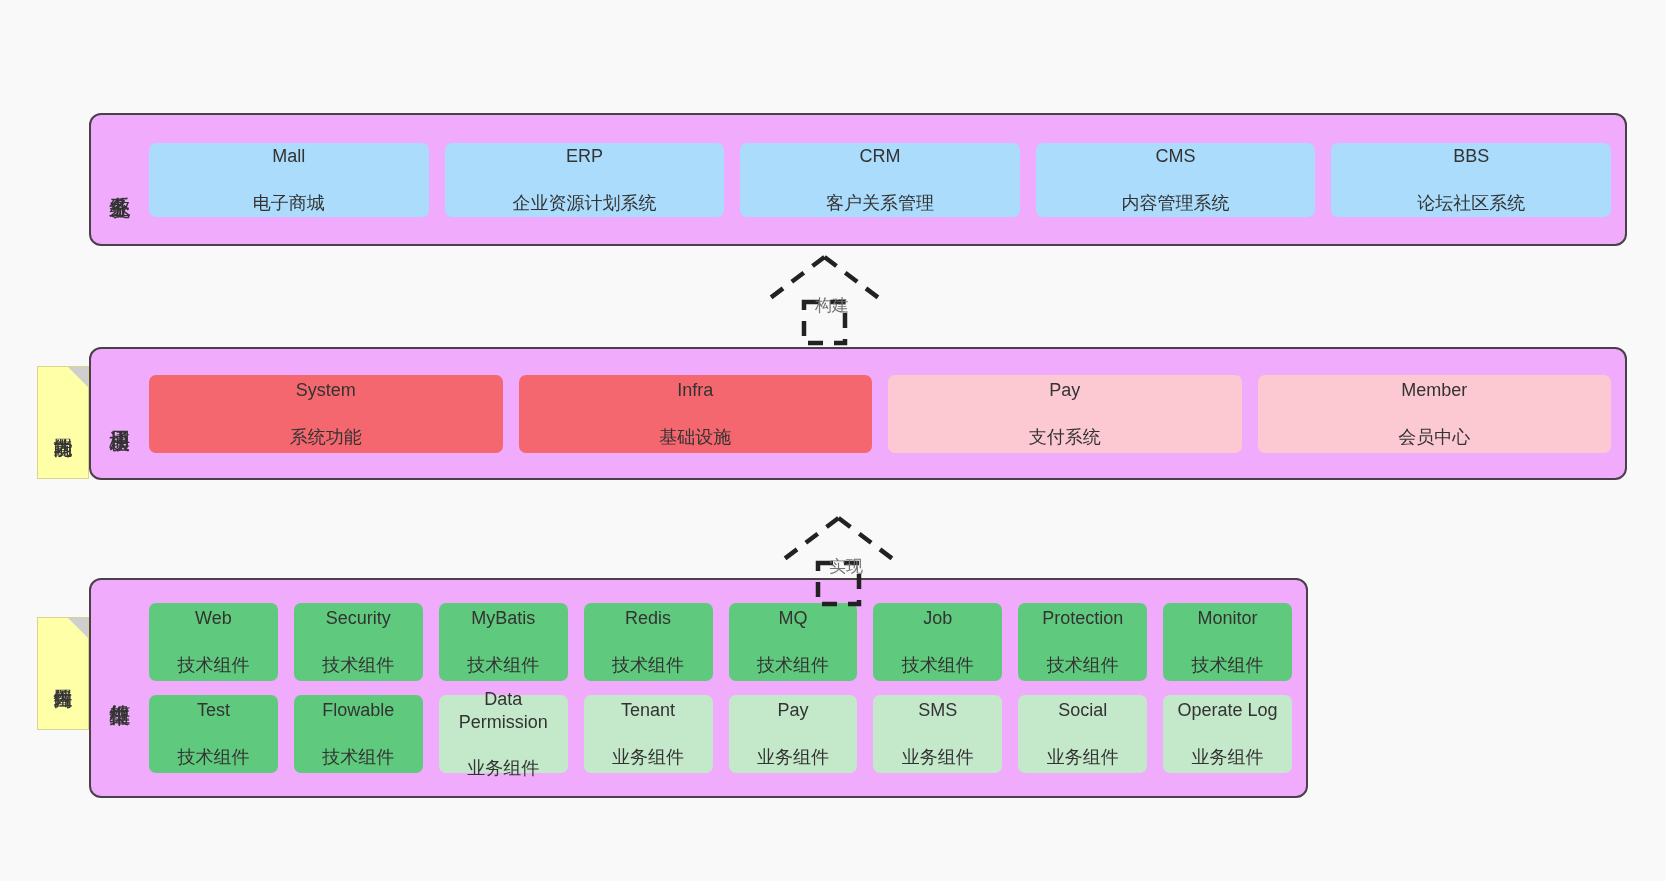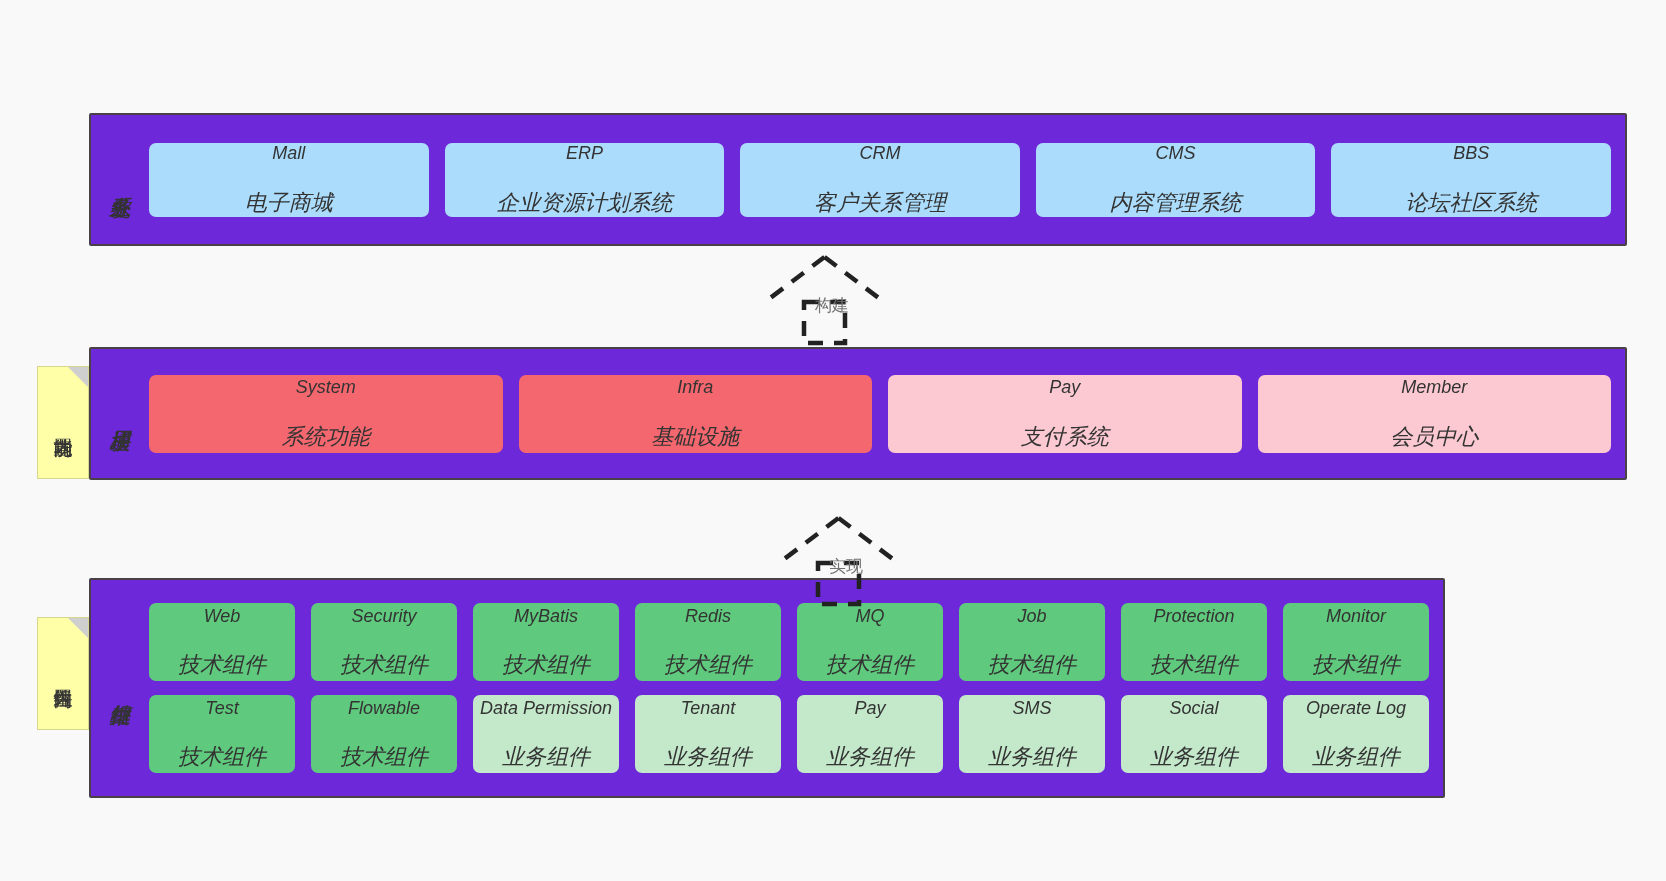--- a/index.html
+++ b/index.html
@@ -14,26 +14,25 @@
     font-family: "Liberation Sans", "DejaVu Sans", sans-serif;
     overflow: hidden;
     position: relative;
     color: #333333;
   }
 
   
   .layer {
     position: absolute;
     box-sizing: border-box;
-    background: #6d28d9;
+    background: #f0abfc;
     border: 2.5px solid #4a4048;
-    border-radius: 2px;
+    border-radius: 12px;
     display: flex;
     align-items: stretch;
-    font-style: italic;
   }
   .layer-title {
     flex: 0 0 auto;
     width: 38px;
     display: flex;
     align-items: center;
     justify-content: center;
     font-size: 21px;
     line-height: 1.12;
     letter-spacing: 0px;
@@ -69,39 +68,39 @@
     text-align: center;
     color: #333333;
     padding: 6px 4px;
     line-height: 1.26;
   }
   .card .t-en {
     font-size: 18px;
     white-space: normal;
   }
   .card .t-cn {
-    font-size: 22px;
+    font-size: 18px;
     margin-top: 24px;
   }
 
   .h-business .card { height: 74px; }
   .h-module   .card { height: 78px; }
   .h-frame    .card { height: 78px; }
 
   
   .c-blue       { background: #abdcfb; }
   .c-red        { background: #f4676f; }
   .c-pink       { background: #fcc9d2; }
   .c-green      { background: #5fca7d; }
   .c-lightgreen { background: #c3e8ca; }
 
   
   #layer-business { left: 89px;  top: 113px; width: 1538px; height: 133px; }
   #layer-module   { left: 89px;  top: 347px; width: 1538px; height: 133px; }
-  #layer-frame    { left: 89px;  top: 578px; width: 1356px; height: 220px; }
+  #layer-frame    { left: 89px;  top: 578px; width: 1219px; height: 220px; }
 
   
   .note {
     position: absolute;
     box-sizing: border-box;
     background: #ffffa8;
     border: 1px solid #d6d68e;
     display: flex;
     align-items: center;
     justify-content: center;

